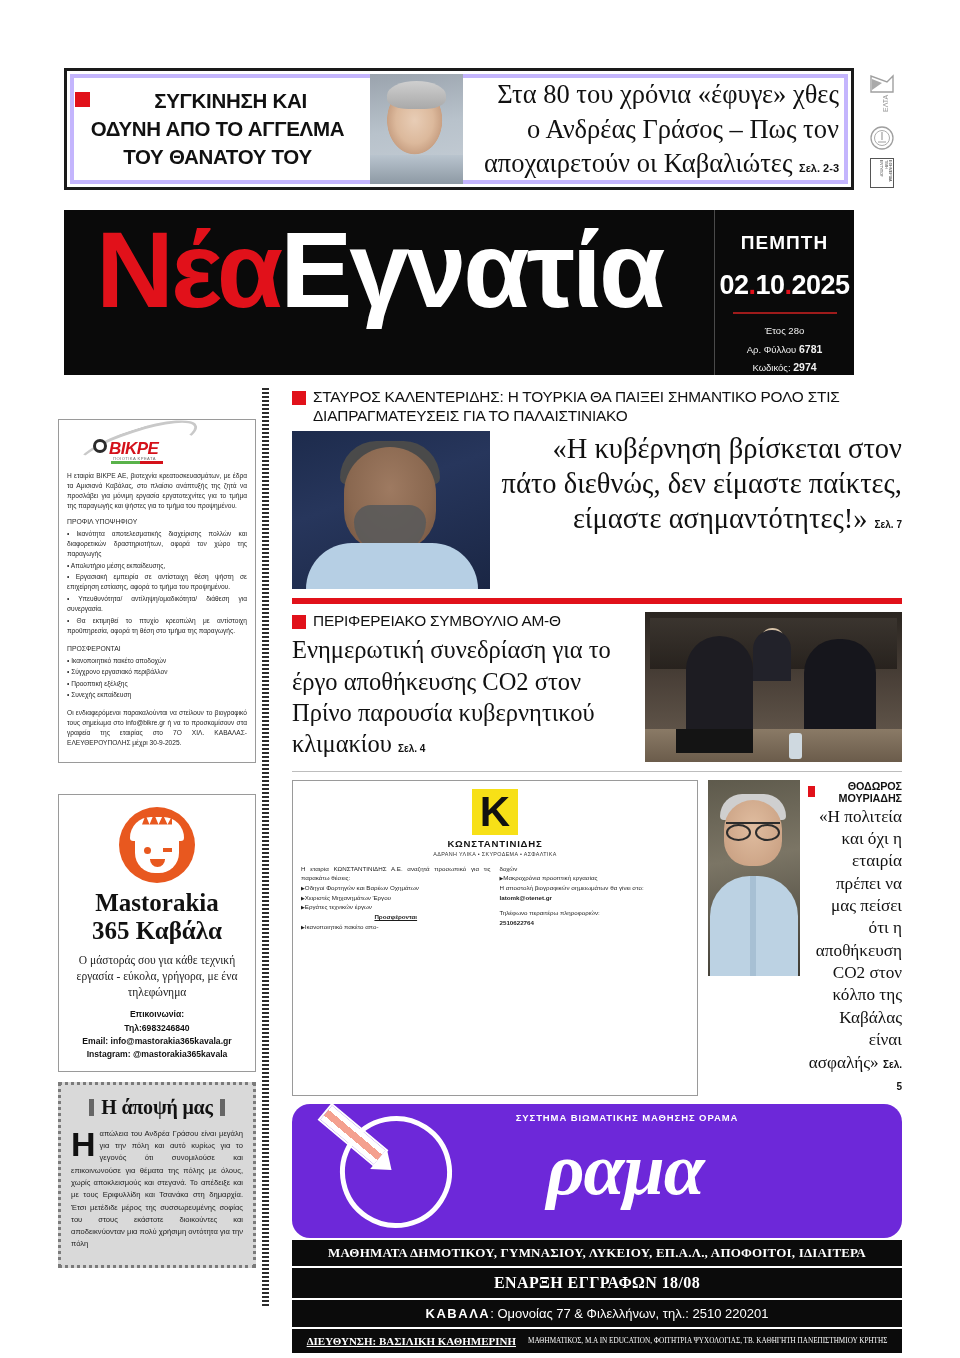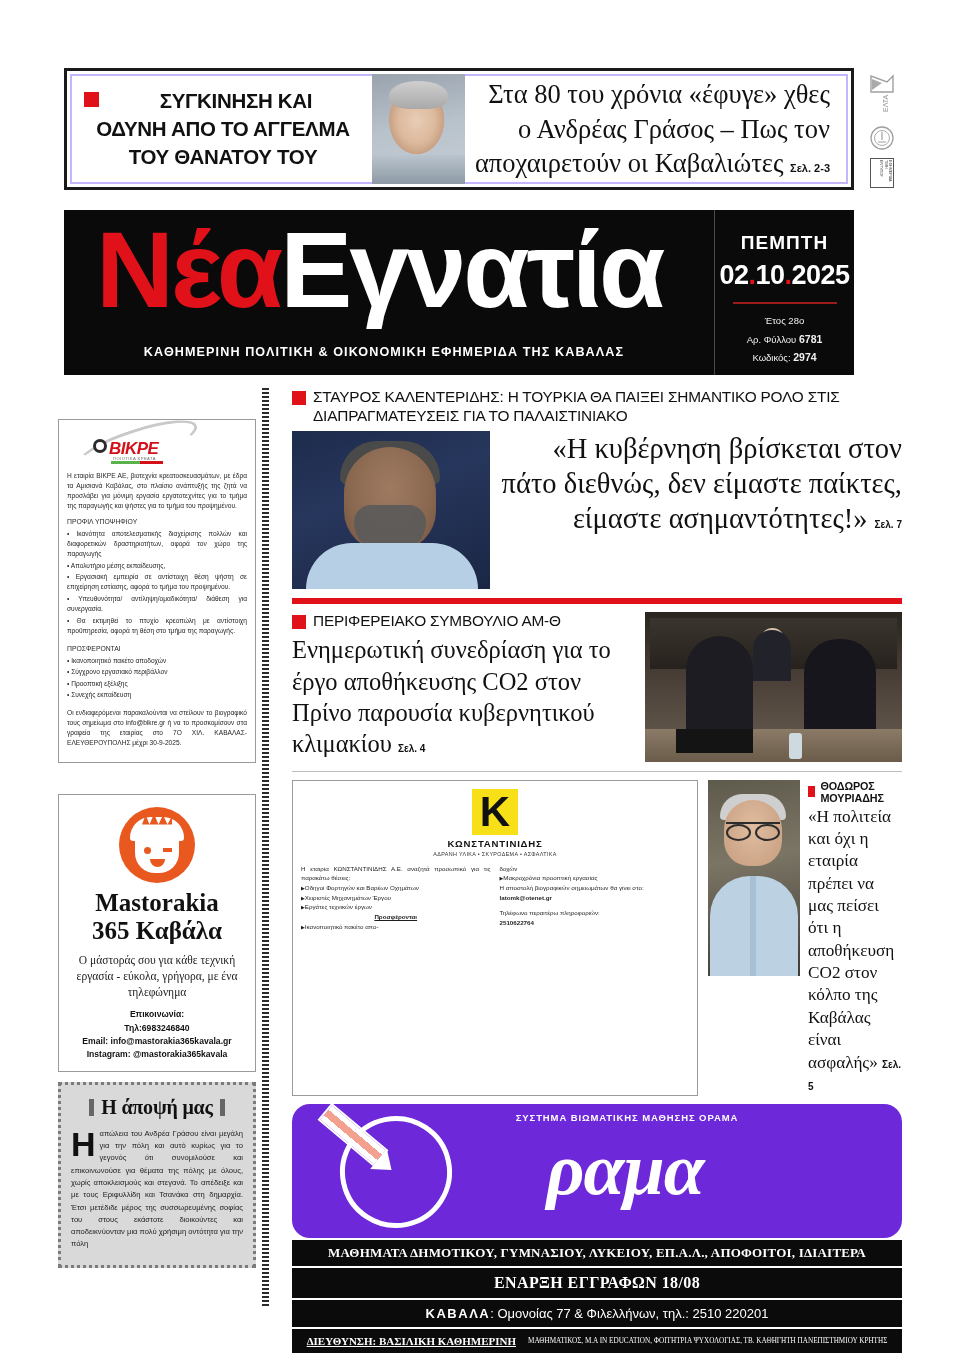--- a/index.html
+++ b/index.html
@@ -11,22 +11,22 @@
   }
   .page { position: relative; width: 960px; height: 1358px; background: #fff; }
 
   
   .topbanner {
     position: absolute; left: 64px; top: 68px; width: 790px; height: 122px;
     border: 3px solid #1a1a1a; background: #fff;
     display: flex; align-items: stretch; padding: 3px;
   }
   .topbanner-inner {
-    border: 2px solid #c4b5fd; width: 100%; display: flex; align-items: center;
-    padding: 4px 12px;
+    border: 4px solid #c4b5fd; width: 100%; display: flex; align-items: center;
+    padding: 4px 1px;
     justify-content: space-between;
   }
   .tb-left { width: 285px; text-align: center; }
   .tb-left .l1, .tb-left .l2, .tb-left .l3 {
     font-family: "Liberation Sans", sans-serif;
     font-weight: bold; font-size: 20.5px; letter-spacing: -0.3px;
     line-height: 1.38; color: #111; white-space: nowrap;
   }
   .tb-left .l1 { padding-left: 26px; position: relative; }
   .redsq {
@@ -81,21 +81,21 @@
   .mh-eg { color: #ffffff; }
   .mh-sub {
     position: absolute; left: 0; right: 10px; bottom: 16px; text-align: center;
     color: #fff; font-size: 12.6px; font-weight: bold; letter-spacing: 1.1px;
   }
   .mh-right {
     width: 140px; border-left: 1px solid #4a4a4a; color: #fff;
     text-align: center; padding-top: 22px;
   }
   .mh-day { font-size: 19px; font-weight: bold; letter-spacing: 1px; }
-  .mh-date { font-size: 27px; font-weight: bold; margin-top: 6px; letter-spacing: -0.5px; }
+  .mh-date { font-size: 27px; font-weight: bold; margin-top: 16px; letter-spacing: -0.5px; }
   .mh-date .dot { color: #e1111a; }
   .mh-rule { width: 104px; height: 2px; background: #9e1b1b; margin: 11px auto 9px; }
   .mh-meta { font-size: 9.5px; line-height: 1.75; color: #f0f0f0; }
   .mh-meta b { font-size: 10.5px; }
   .mh-price { font-size: 15px; font-weight: bold; margin-top: 5px; }
 
   
   .vdivider {
     position: absolute; left: 262px; top: 388px; width: 7px; height: 920px;
     background: repeating-linear-gradient(180deg, #2b2b2b 0px, #2b2b2b 2px, #fff 2px, #fff 4px);
@@ -277,21 +277,21 @@
     background:#cfcfcf; border-radius:34px 34px 6px 6px; }
   .mour-photo .glass { position:absolute; left:18px; top:42px; width:54px; height:13px;
     border-top:2px solid #2c2c2c; }
   .mour-photo .glass::before, .mour-photo .glass::after {
     content:""; position:absolute; top:0; width:21px; height:13px; border:2px solid #2c2c2c; border-radius:50%; }
   .mour-photo .glass::before { left:0; }
   .mour-photo .glass::after { right:0; }
   .mour-photo .shirt { position:absolute; left:2px; bottom:0; width:88px; height:100px;
     background:#bcd2e3; border-radius:40px 40px 0 0; }
   .mour-photo .shirt::after { content:""; position:absolute; left:40px; top:0; width:6px; height:100px; background:#a7c0d4; }
-  .mour-text { flex:1; }
+  .mour-text { flex:1; text-align:right; }
   .mour-kicker { display:flex; align-items:center; justify-content:flex-end; gap:5px; }
   .mour-kicker .sq { width:11px; height:11px; background:#e1111a; }
   .mour-kicker .kt { font-weight:bold; font-size: 10.8px; color:#111; letter-spacing:-0.1px; }
   .mour-head { font-family:"Liberation Serif",serif; font-size: 17.2px; line-height:1.3; color:#111; margin-top:2px; }
 
   
   .orama { margin-top: 8px; }
   .orama-red {
     background: #6d28d9; height: 134px; position: relative; overflow: hidden; border-radius: 18px;
   }
@@ -366,21 +366,20 @@
         <circle cx="13" cy="13" r="7.5" fill="none" stroke="#777" stroke-width="1"></circle>
         <path d="M13 7 L13 15 M9 17 L17 17" stroke="#666" stroke-width="1.2" fill="none"></path>
       </svg>
     </div>
     <div class="elta-code">ΕΦΗΜΕΡΙΔΑ ΤΙΜΗ ΕΝΤΥΠΟΥ</div>
   </div>
 
   <div class="masthead">
     <div class="mh-left">
       <div class="mh-title"><span class="mh-nea">Νέα</span><span class="mh-eg">Εγνατία</span></div>
-      <div class="mh-sub">ΚΑΘΗΜΕΡΙΝΗ ΠΟΛΙΤΙΚΗ  &amp;  ΟΙΚΟΝΟΜΙΚΗ ΕΦΗΜΕΡΙΔΑ ΤΗΣ ΚΑΒΑΛΑΣ</div>
     </div>
     <div class="mh-right">
       <div class="mh-day">ΠΕΜΠΤΗ</div>
       <div class="mh-date">
         <span>02</span><span class="dot">.</span><span>10</span><span class="dot">.</span><span>2025</span>
       </div>
       <div class="mh-rule"></div>
       <div class="mh-meta">
         <div>Έτος  28ο</div>
         <div><span>Αρ. Φύλλου</span> <b>6781</b></div>

